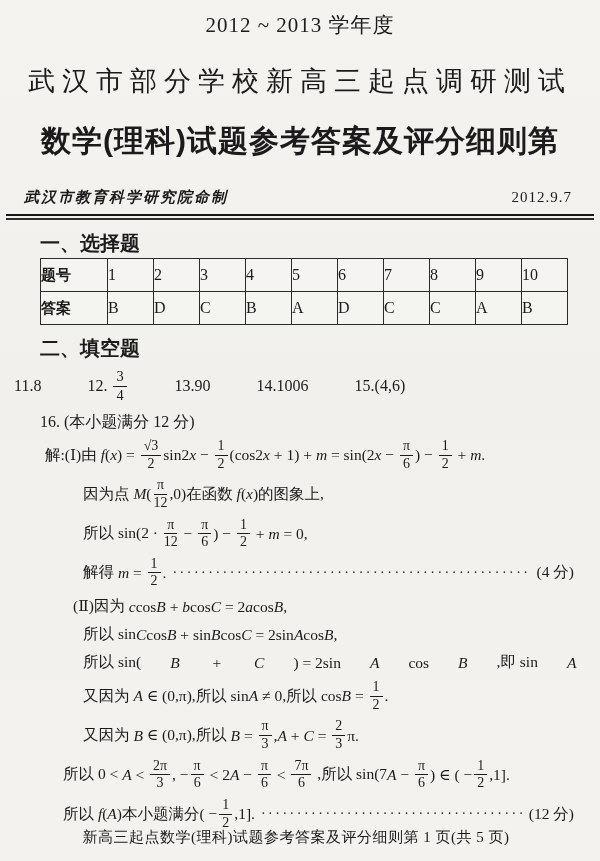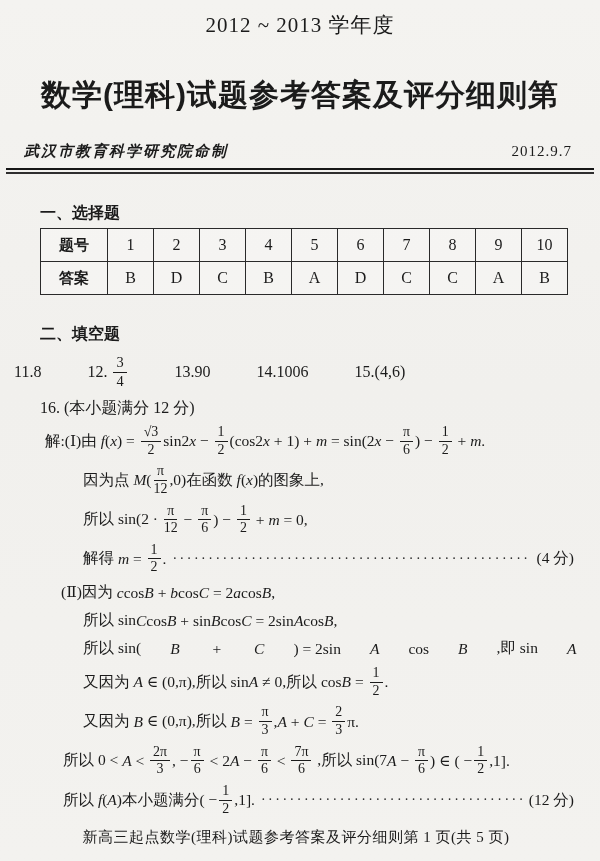--- a/index.html
+++ b/index.html
@@ -13,21 +13,21 @@
   .page{
     position:relative;
     width:600px;height:861px;
     background:linear-gradient(180deg,#f4f3f0 0%,#f1f0ed 45%,#f3f2ef 100%);
     box-sizing:border-box;
     padding-top:12px;
   }
   
   .school-year{
     text-align:center;font-size:21px;line-height:26px;
-    margin:0 0 36px 0;font-weight:normal;letter-spacing:1px;
+    margin:0 0 24px 0;font-weight:normal;letter-spacing:1px;
   }
   .exam-title{
     text-align:center;font-size:27px;line-height:38px;
     margin:0 0 20px 0;font-weight:normal;letter-spacing:7px;
     font-family:"Liberation Serif","DejaVu Serif",serif;
   }
   .doc-title{
     text-align:center;font-size:30px;line-height:42px;
     margin:0 0 26px 0;font-weight:bold;letter-spacing:1px;
     font-family:"Liberation Sans","DejaVu Sans",sans-serif;
@@ -38,31 +38,31 @@
   }
   .issuer{font-weight:bold;font-style:italic;font-size:15px;letter-spacing:2px;}
   .hdr-date{font-size:15px;letter-spacing:1px;}
   .hdr-rule{
     margin:4px 6px 0 6px;height:2px;
     border-top:2px solid #161616;border-bottom:2px solid #2e2e2e;
   }
   
   .sec-heading{
     font-family:"Liberation Sans","DejaVu Sans",sans-serif;
-    font-weight:bold;font-size:16px;line-height:22px;
-    margin:28px 0 4px 40px;
+    font-weight:bold;font-size:20px;line-height:22px;
+    margin:12px 0 4px 40px;
   }
   
   table.ans{
     border-collapse:collapse;margin:4px 0 0 40px;
     width:528px;table-layout:fixed;
     background:rgba(255,255,255,0.25);
   }
   table.ans td{
-    border:1.5px solid #2a2a2a;text-align:center;
+    border:1.5px solid #2a2a2a;text-align:left;
     height:32px;font-size:16px;padding:0;
   }
   table.ans td.lbl{width:66px;font-weight:bold;font-size:15px;}
   
   .blank-row{
     display:flex;align-items:center;gap:46px;
     margin:6px 0 2px 14px;min-height:42px;font-size:16px;
   }
   .blank-item{display:inline-flex;align-items:center;white-space:pre;justify-content:flex-end;}
   
@@ -90,20 +90,21 @@
     position:absolute;left:0;right:8px;bottom:14px;
     text-align:center;font-size:15px;letter-spacing:0.5px;
   }
 </style>
 </head>
 <body>
 
 <div class="page">
 
   <h1 class="school-year">2012 ~ 2013 学年度</h1>
+  <h2 class="exam-title">武汉市部分学校新高三起点调研测试</h2>
   <h3 class="doc-title">数学(理科)试题参考答案及评分细则第</h3>
 
   <div class="issuer-row">
     <span class="issuer">武汉市教育科学研究院命制</span>
     <span class="hdr-date">2012.9.7</span>
   </div>
   <div class="hdr-rule"></div>
 
   <div class="sec-heading">一、选择题</div>
 
@@ -201,21 +202,21 @@
       </div>
       <div class="math-line" style="margin-left: 38px;">
         <span>解得 </span>
         <span class="vi">m</span>
         <span> = </span>
         <span class="frac"><span class="num">1</span><span class="den">2</span></span>
         <span>.</span>
         <span class="dots">································································································································································</span>
         <span class="score">(4 分)</span>
       </div>
-      <div class="math-line" style="margin-left: 16px;">
+      <div class="math-line" style="margin-left: 28px;">
         <span>(Ⅱ)因为 </span>
         <span class="vi">c</span>
         <span>cos</span>
         <span class="vi">B</span>
         <span> + </span>
         <span class="vi">b</span>
         <span>cos</span>
         <span class="vi">C</span>
         <span> = 2</span>
         <span class="vi">a</span>

